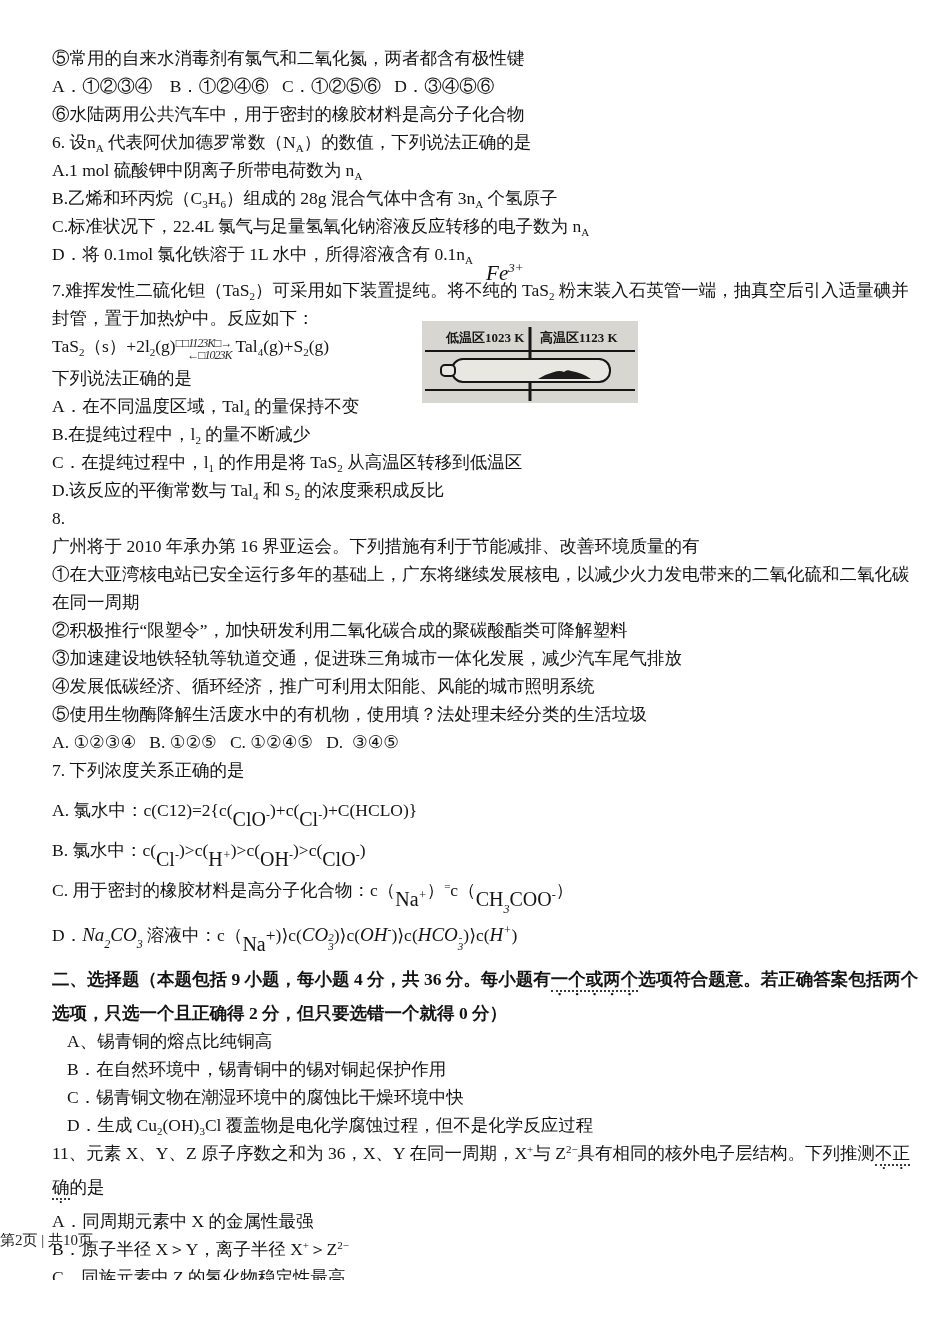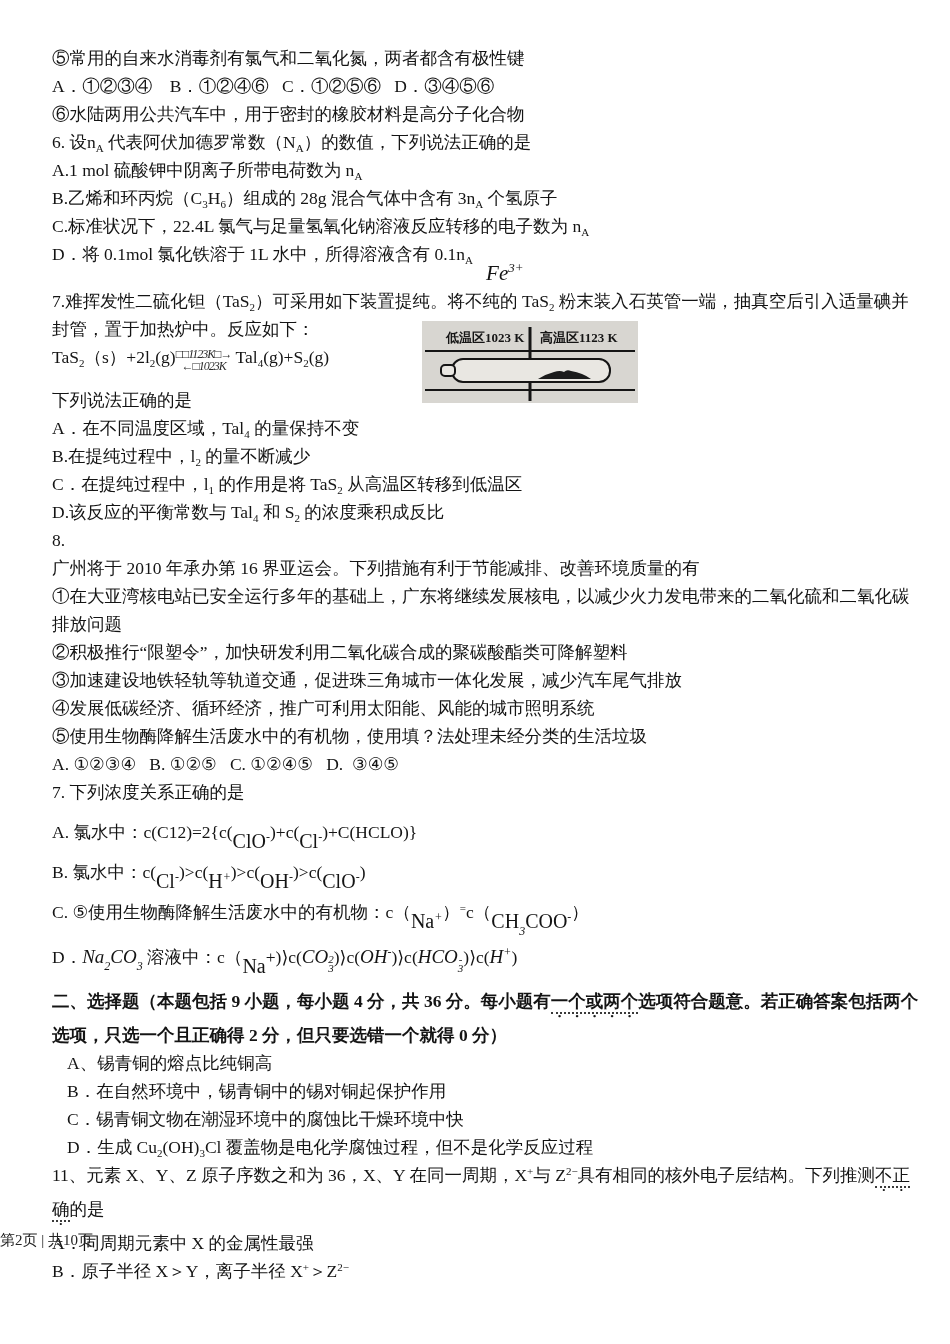--- a/index.html
+++ b/index.html
@@ -19,24 +19,24 @@
   .isub{font-style:italic;font-size:12px;vertical-align:-7px;line-height:0;}
   .isup{font-style:italic;font-size:12px;vertical-align:7px;line-height:0;}
   .low{font-size:20px;vertical-align:-10px;line-height:0;}
   .lowsup{font-style:italic;font-size:12px;vertical-align:-3px;line-height:0;}
   .lowsub{font-style:italic;font-size:12px;vertical-align:-17px;line-height:0;}
   .low2{font-style:italic;font-size:21px;vertical-align:-20px;line-height:0;}
   .low2sup{font-style:italic;font-size:13px;vertical-align:-12px;line-height:0;}
   .stk{display:inline-block;vertical-align:-9px;text-align:center;font-size:11px;
        font-style:italic;line-height:9px;}
   .stk span{display:block;line-height:9px;}
-  .rxn{display:inline-block;text-align:center;font-size:12px;line-height:12px;
+  .rxn{display:inline-block;text-align:right;font-size:12px;line-height:12px;
        vertical-align:-7px;letter-spacing:-1px;color:#2a2a2a;}
   .rxn-top,.rxn-bot{display:block;font-style:italic;line-height:12px;}
-  .mt10{margin-top:14px;}
+  .mt10{margin-top:3px;}
   .mt14{margin-top:14px;}
   .frm{margin-top:12px;margin-bottom:6px;}
   .ind{padding-left:15px;}
   .diagram{position:absolute;left:422px;top:321px;width:216px;height:82px;}
   .footer{position:absolute;left:0;right:0;bottom:30px;
           font-size:15px;color:#222;}
 </style>
 </head>
 <body>
 
@@ -55,30 +55,30 @@
       <div class="line"><span class="t">封管，置于加热炉中。反应如下：</span></div>
       <div class="line"><span class="t">TaS</span><sub>2</sub><span class="t">（s）+2l</span><sub>2</sub><span class="t">(g)</span><span class="rxn"><span class="rxn-top">□□1123K□→</span><span class="rxn-bot">←□1023K</span></span><span class="t"> Tal</span><sub>4</sub><span class="t">(g)+S</span><sub>2</sub><span class="t">(g)</span></div>
       <div class="line mt10"><span class="t">下列说法正确的是</span></div>
       <div class="line"><span class="t">A．在不同温度区域，Tal</span><sub>4</sub><span class="t"> 的量保持不变</span></div>
       <div class="line"><span class="t">B.在提纯过程中，l</span><sub>2</sub><span class="t"> 的量不断减少</span></div>
       <div class="line"><span class="t">C．在提纯过程中，l</span><sub>1</sub><span class="t"> 的作用是将 TaS</span><sub>2</sub><span class="t"> 从高温区转移到低温区</span></div>
       <div class="line"><span class="t">D.该反应的平衡常数与 Tal</span><sub>4</sub><span class="t"> 和 S</span><sub>2</sub><span class="t"> 的浓度乘积成反比</span></div>
       <div class="line"><span class="t">8.</span></div>
       <div class="line"><span class="t">广州将于 2010 年承办第 16 界亚运会。下列措施有利于节能减排、改善环境质量的有</span></div>
       <div class="line"><span class="t">①在大亚湾核电站已安全运行多年的基础上，广东将继续发展核电，以减少火力发电带来的二氧化硫和二氧化碳</span></div>
-      <div class="line"><span class="t">排放问题</span></div>
+      <div class="line"><span class="t">在同一周期</span></div>
       <div class="line"><span class="t">②积极推行“限塑令”，加快研发利用二氧化碳合成的聚碳酸酯类可降解塑料</span></div>
       <div class="line"><span class="t">③加速建设地铁轻轨等轨道交通，促进珠三角城市一体化发展，减少汽车尾气排放</span></div>
       <div class="line"><span class="t">④发展低碳经济、循环经济，推广可利用太阳能、风能的城市照明系统</span></div>
       <div class="line"><span class="t">⑤使用生物酶降解生活废水中的有机物，使用填？法处理未经分类的生活垃圾</span></div>
       <div class="line"><span class="t">A. ①②③④   B. ①②⑤   C. ①②④⑤   D.  ③④⑤</span></div>
       <div class="line"><span class="t">7. 下列浓度关系正确的是</span></div>
       <div class="line frm"><span class="t">A. 氯水中：c(C12)=2{c(</span><span class="low">ClO</span><span class="lowsup">-</span><span class="t">)+c(</span><span class="low">Cl</span><span class="lowsup">-</span><span class="t">)+C(HCLO)}</span></div>
       <div class="line frm"><span class="t">B. 氯水中：c(</span><span class="low">Cl</span><span class="lowsup">-</span><span class="t">)&gt;c(</span><span class="low">H</span><span class="lowsup">+</span><span class="t">)&gt;c(</span><span class="low">OH</span><span class="lowsup">-</span><span class="t">)&gt;c(</span><span class="low">ClO</span><span class="lowsup">-</span><span class="t">)</span></div>
-      <div class="line frm"><span class="t">C. ⑤使用生物酶降解生活废水中的有机物：c（</span><span class="low">Na</span><span class="lowsup">+</span><span class="t">）</span><sup>=</sup><span class="t">c（</span><span class="low">CH</span><span class="lowsub">3</span><span class="low">COO</span><span class="lowsup">-</span><span class="t">）</span></div>
+      <div class="line frm"><span class="t">C. 用于密封的橡胶材料是高分子化合物：c（</span><span class="low">Na</span><span class="lowsup">+</span><span class="t">）</span><sup>=</sup><span class="t">c（</span><span class="low">CH</span><span class="lowsub">3</span><span class="low">COO</span><span class="lowsup">-</span><span class="t">）</span></div>
       <div class="line frm"><span class="t">D．</span><span class="i">Na</span><span class="isub">2</span><span class="i">CO</span><span class="isub">3</span><span class="t"> 溶液中：c（</span><span class="low">Na</span><span class="t">+)⟩c(</span><span class="i">CO</span><span class="stk"><span>2</span><span>3</span></span><span class="t">)⟩c(</span><span class="i">OH</span><span class="isup">-</span><span class="t">)⟩c(</span><span class="i">HCO</span><span class="stk"><span>-</span><span>3</span></span><span class="t">)⟩c(</span><span class="i">H</span><span class="isup">+</span><span class="t">)</span></div>
       <div class="line mt14"><span class="b">二、选择题（本题包括 9 小题，每小题 4 分，共 36 分。每小题有</span><span class="b em">一个或两个</span><span class="b">选项符合题意。若正确答案包括两个</span></div>
       <div class="line"><span class="b">选项，只选一个且正确得 2 分，但只要选错一个就得 0 分）</span></div>
       <div class="line ind"><span class="t">A、锡青铜的熔点比纯铜高</span></div>
       <div class="line ind"><span class="t">B．在自然环境中，锡青铜中的锡对铜起保护作用</span></div>
       <div class="line ind"><span class="t">C．锡青铜文物在潮湿环境中的腐蚀比干燥环境中快</span></div>
       <div class="line ind"><span class="t">D．生成 Cu</span><sub>2</sub><span class="t">(OH)</span><sub>3</sub><span class="t">Cl 覆盖物是电化学腐蚀过程，但不是化学反应过程</span></div>
       <div class="line"><span class="t">11、元素 X、Y、Z 原子序数之和为 36，X、Y 在同一周期，X</span><sup>+</sup><span class="t">与 Z</span><sup>2−</sup><span class="t">具有相同的核外电子层结构。下列推测</span><span class="em">不正</span></div>
       <div class="line"><span class="em">确</span><span class="t">的是</span></div>
       <div class="line"><span class="t">A．同周期元素中 X 的金属性最强</span></div>

